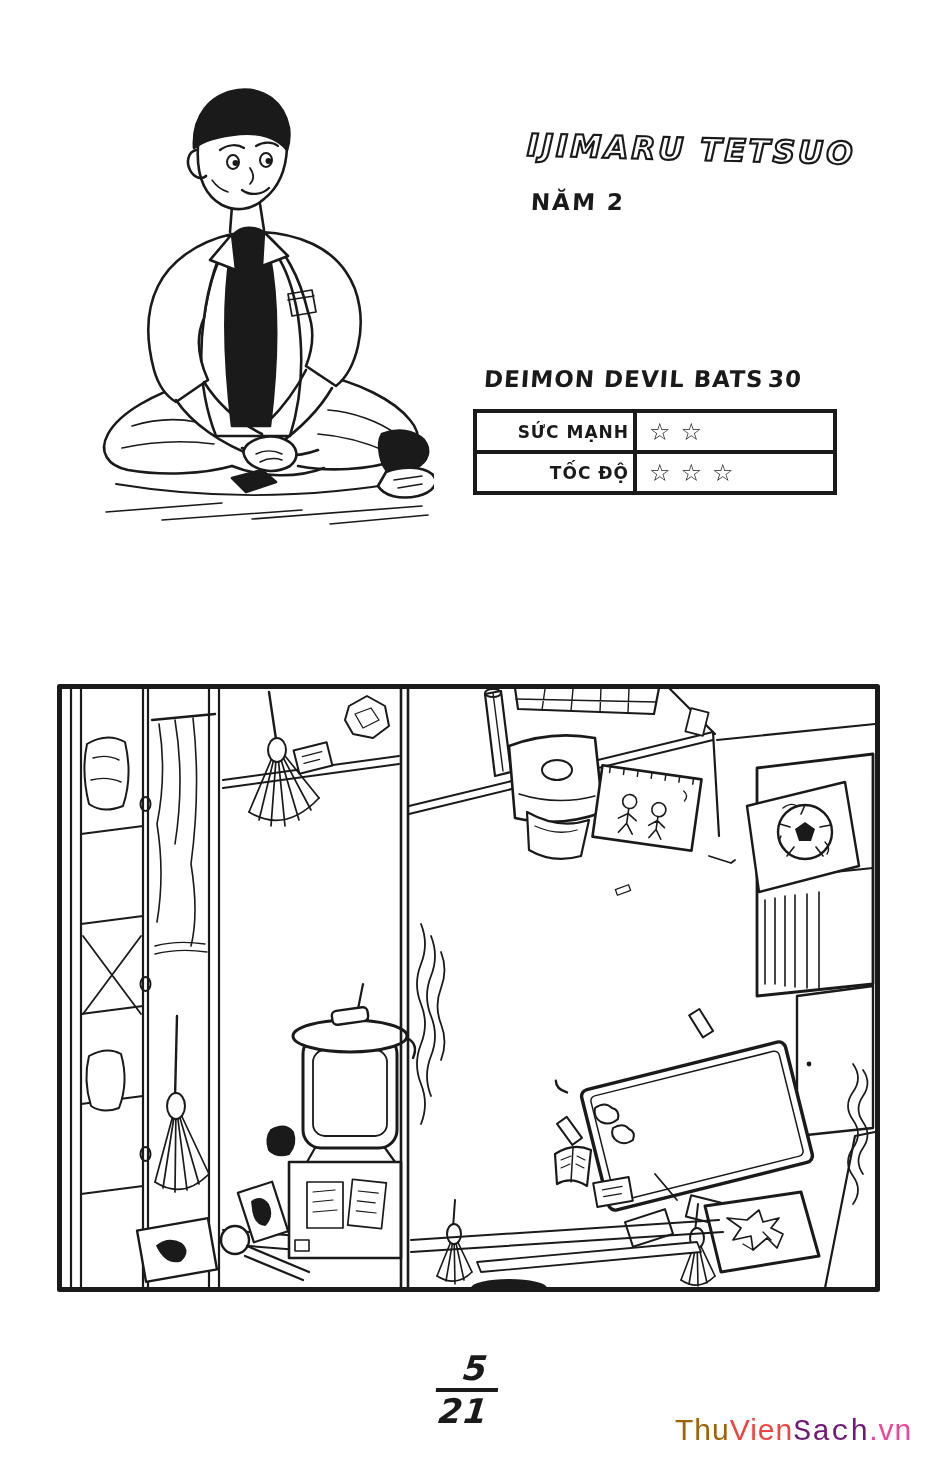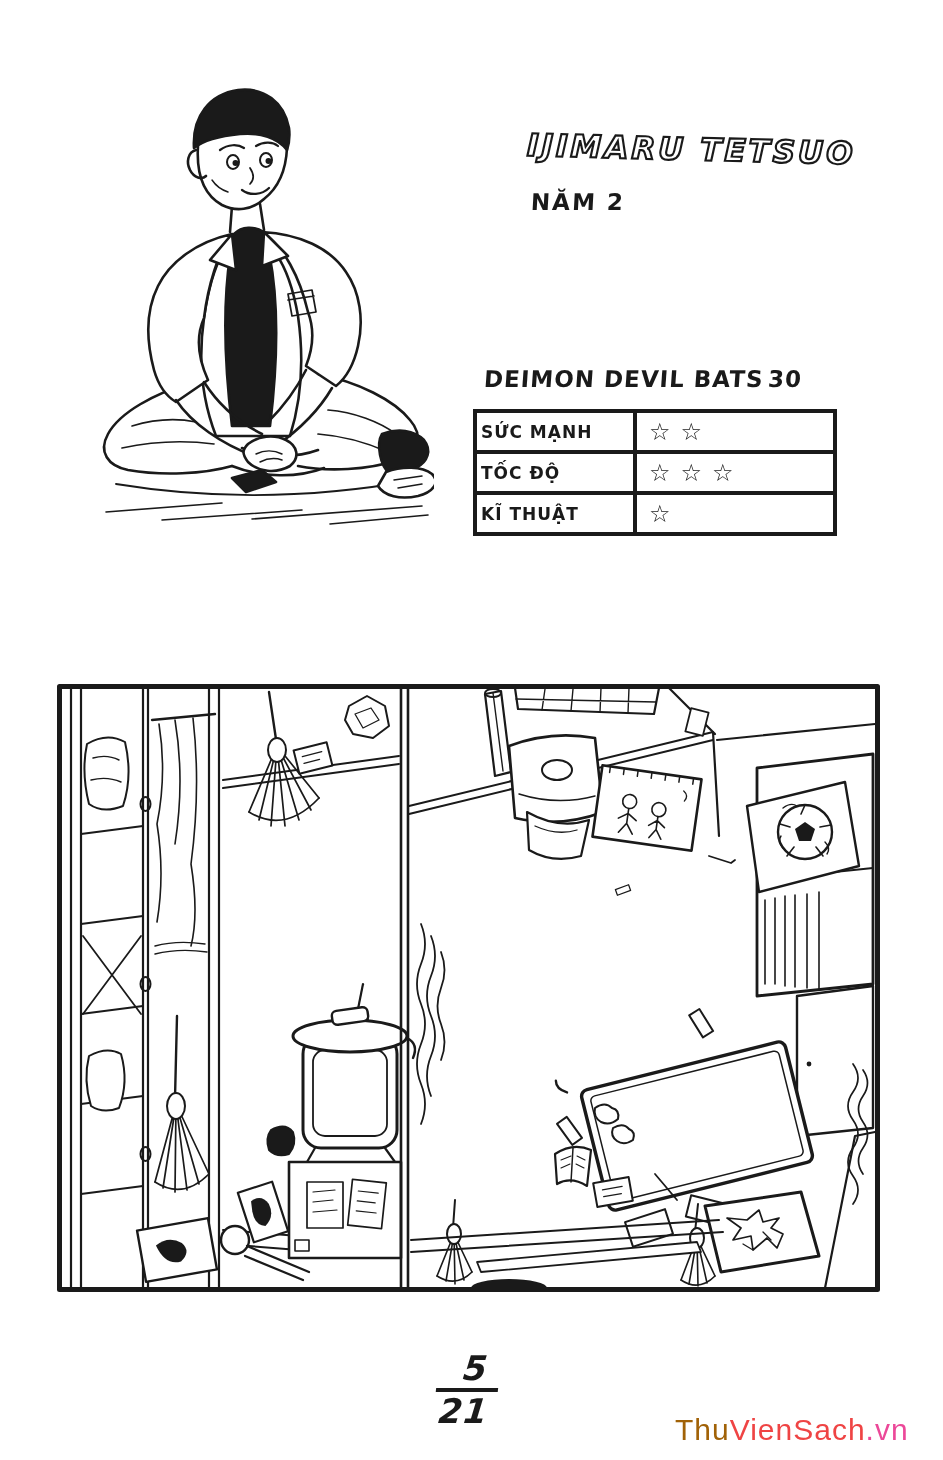--- a/index.html
+++ b/index.html
@@ -24,21 +24,21 @@
     left:484px;top:366px;width:318px;display:flex;justify-content:space-between;
     font-size:23px;font-weight:bold;letter-spacing:1px;transform:skewX(-4deg);
     white-space:nowrap;
   }
   
   .stats-table{
     left:473px;top:409px;border-collapse:collapse;background:#fff;
   }
   .stats-table td{border:4px solid #1a1a1a;height:37px;vertical-align:middle;}
   .stats-table td.lbl{
-    width:148px;text-align:left;font-size:17px;font-weight:bold;
+    width:148px;text-align:right;font-size:17px;font-weight:bold;
     letter-spacing:1px;padding:0 4px;transform:none;
   }
   .stats-table td.strs{
     width:180px;font-size:24px;letter-spacing:10px;padding:0 4px 0 12px;
     white-space:nowrap;
   }
   
   #room-art{left:57px;top:684px;width:823px;height:608px;}
   
   .page-fraction{
@@ -123,24 +123,20 @@
 <table class="abs stats-table">
   <tbody>
       <tr>
     <td class="lbl">SỨC MẠNH</td>
     <td class="strs">☆☆</td>
   </tr>
       <tr>
     <td class="lbl">TỐC ĐỘ</td>
     <td class="strs">☆☆☆</td>
   </tr>
-      <tr>
-    <td class="lbl">KĨ THUẬT</td>
-    <td class="strs">☆</td>
-  </tr>
     </tbody>
 </table>
 
 <svg id="room-art" class="abs" viewBox="0 0 823 608" aria-hidden="true">
   <g stroke="#1a1a1a" stroke-width="2" stroke-linecap="round" stroke-linejoin="round" fill="none">
 
     <g>
       <path d="M14,5 L14,603 M24,5 L24,603 M86,5 L86,603 M91,5 L91,603 M152,5 L152,603 M162,5 L162,603" stroke-width="2.2"></path>
       <ellipse cx="88.5" cy="120" rx="5" ry="7"></ellipse>
         <ellipse cx="88.5" cy="300" rx="5" ry="7"></ellipse>
@@ -339,13 +335,13 @@
     <rect x="2.5" y="2.5" width="818" height="603" stroke-width="5"></rect>
   </g>
 </svg>
 
 <div class="abs page-fraction">
   <span class="num">5</span>
   <span class="bar"></span>
   <span class="den">21</span>
 </div>
 
-<div class="abs watermark"><span style="color: #a16207;">Thu</span><span style="color: #ef4444;">Vien</span><span style="color: #ef4444;">Sach</span><span style="color: #ec4899;">.vn</span></div>
+<div class="abs watermark"><span style="color: #a16207;">Thu</span><span style="color: #ef4444;">Vien</span><span style="color: #701a75; font-family: Liberation Mono, monospace;">Sach</span><span style="color: #ec4899;">.vn</span></div>
 
 </body></html>

